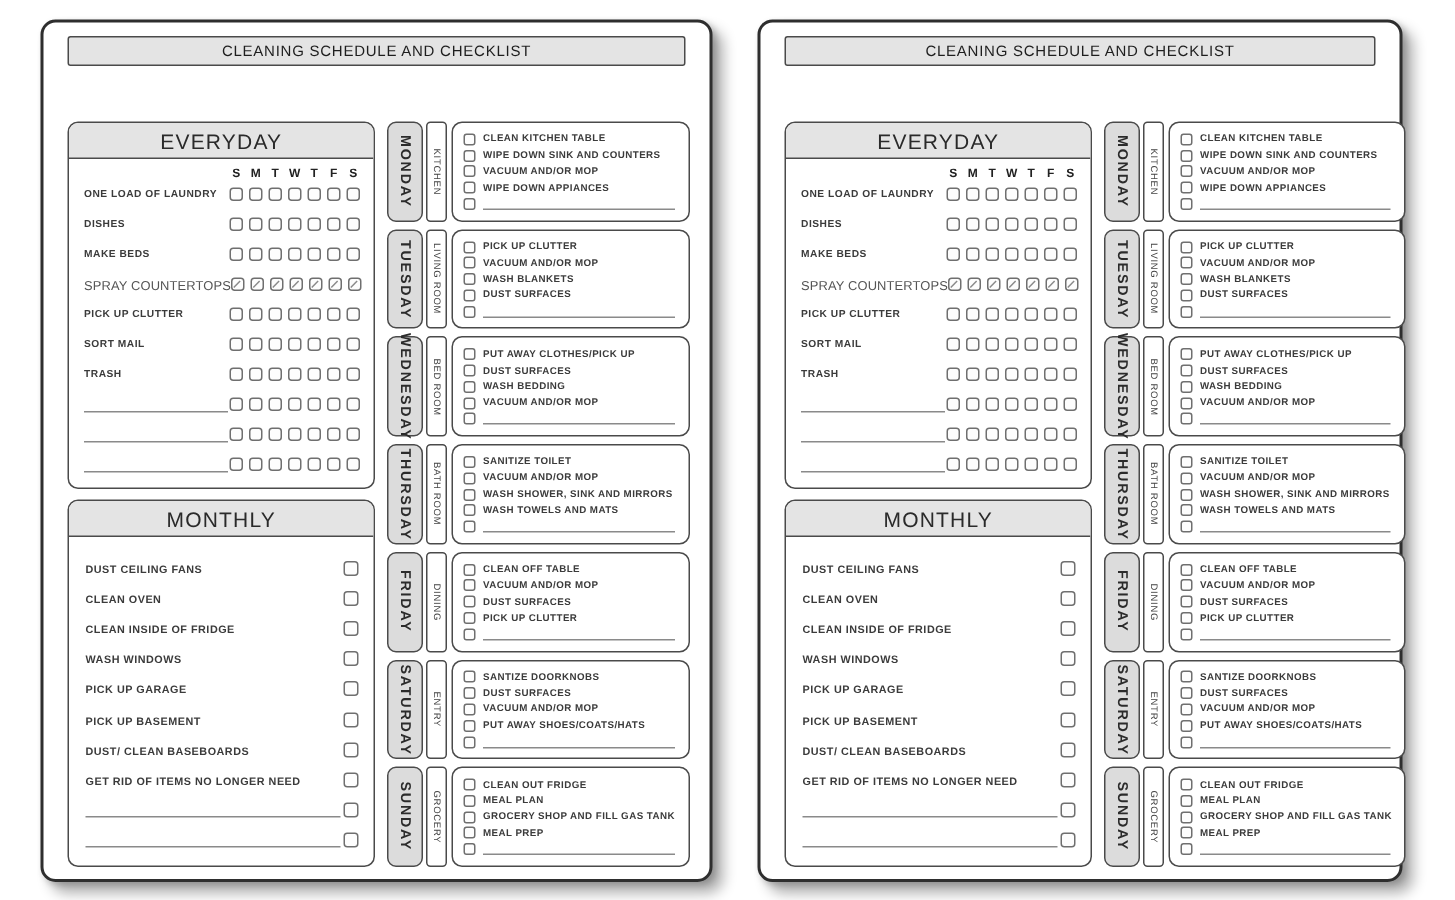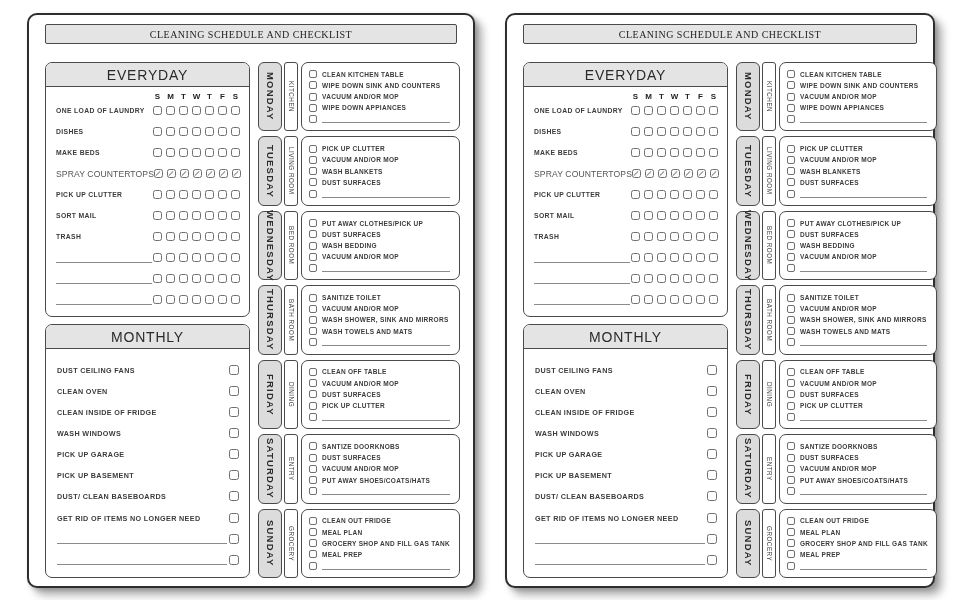--- a/index.html
+++ b/index.html
@@ -14,23 +14,23 @@
 
   .page{position:absolute;top:13px;height:575px;background:var(--page-bg);
     border:2px solid var(--page-border);border-radius:10px;
     box-shadow:7px 7px 9px rgba(0,0,0,.32), 2px 2px 4px rgba(0,0,0,.18);
     display:flex;flex-direction:column;}
   .page.p0{left:27px;width:448px;}
   .page.p1{left:505px;width:430px;}
 
   .title-bar{margin:9px 16px 0;height:20px;border:1.5px solid var(--panel-border);
     border-radius:2px;background:var(--header-bg);display:flex;align-items:center;justify-content:center;
-    font-size:10px;letter-spacing:.5px;color:#1e1e1e;font-family:Liberation Serif, serif;}
+    font-size:10px;letter-spacing:.5px;color:#1e1e1e;}
 
-  .content{flex:1;display:flex;padding:18px 13px 8px 16px;gap:8px;}
+  .content{flex:1;display:flex;padding:18px 13px 8px 16px;gap:8px;margin-top:19px;}
   .left-col{width:205px;display:flex;flex-direction:column;gap:7px;}
   .panel{flex:1;border:1.6px solid var(--panel-border);border-radius:7px;background:#fff;
     display:flex;flex-direction:column;overflow:hidden;}
   .panel-header{background:var(--header-bg);border-bottom:1.6px solid var(--panel-border);
     text-align:center;font-size:14px;letter-spacing:.8px;color:#2a2a2a;padding:4px 0 3px;}
   .panel-body{flex:1;display:flex;flex-direction:column;padding:5px 9px 9px 10px;}
 
   .day-letters{display:flex;gap:4px;justify-content:flex-end;}
   .day-letter{width:9px;text-align:center;font-size:8px;font-weight:bold;color:#222;}
 

